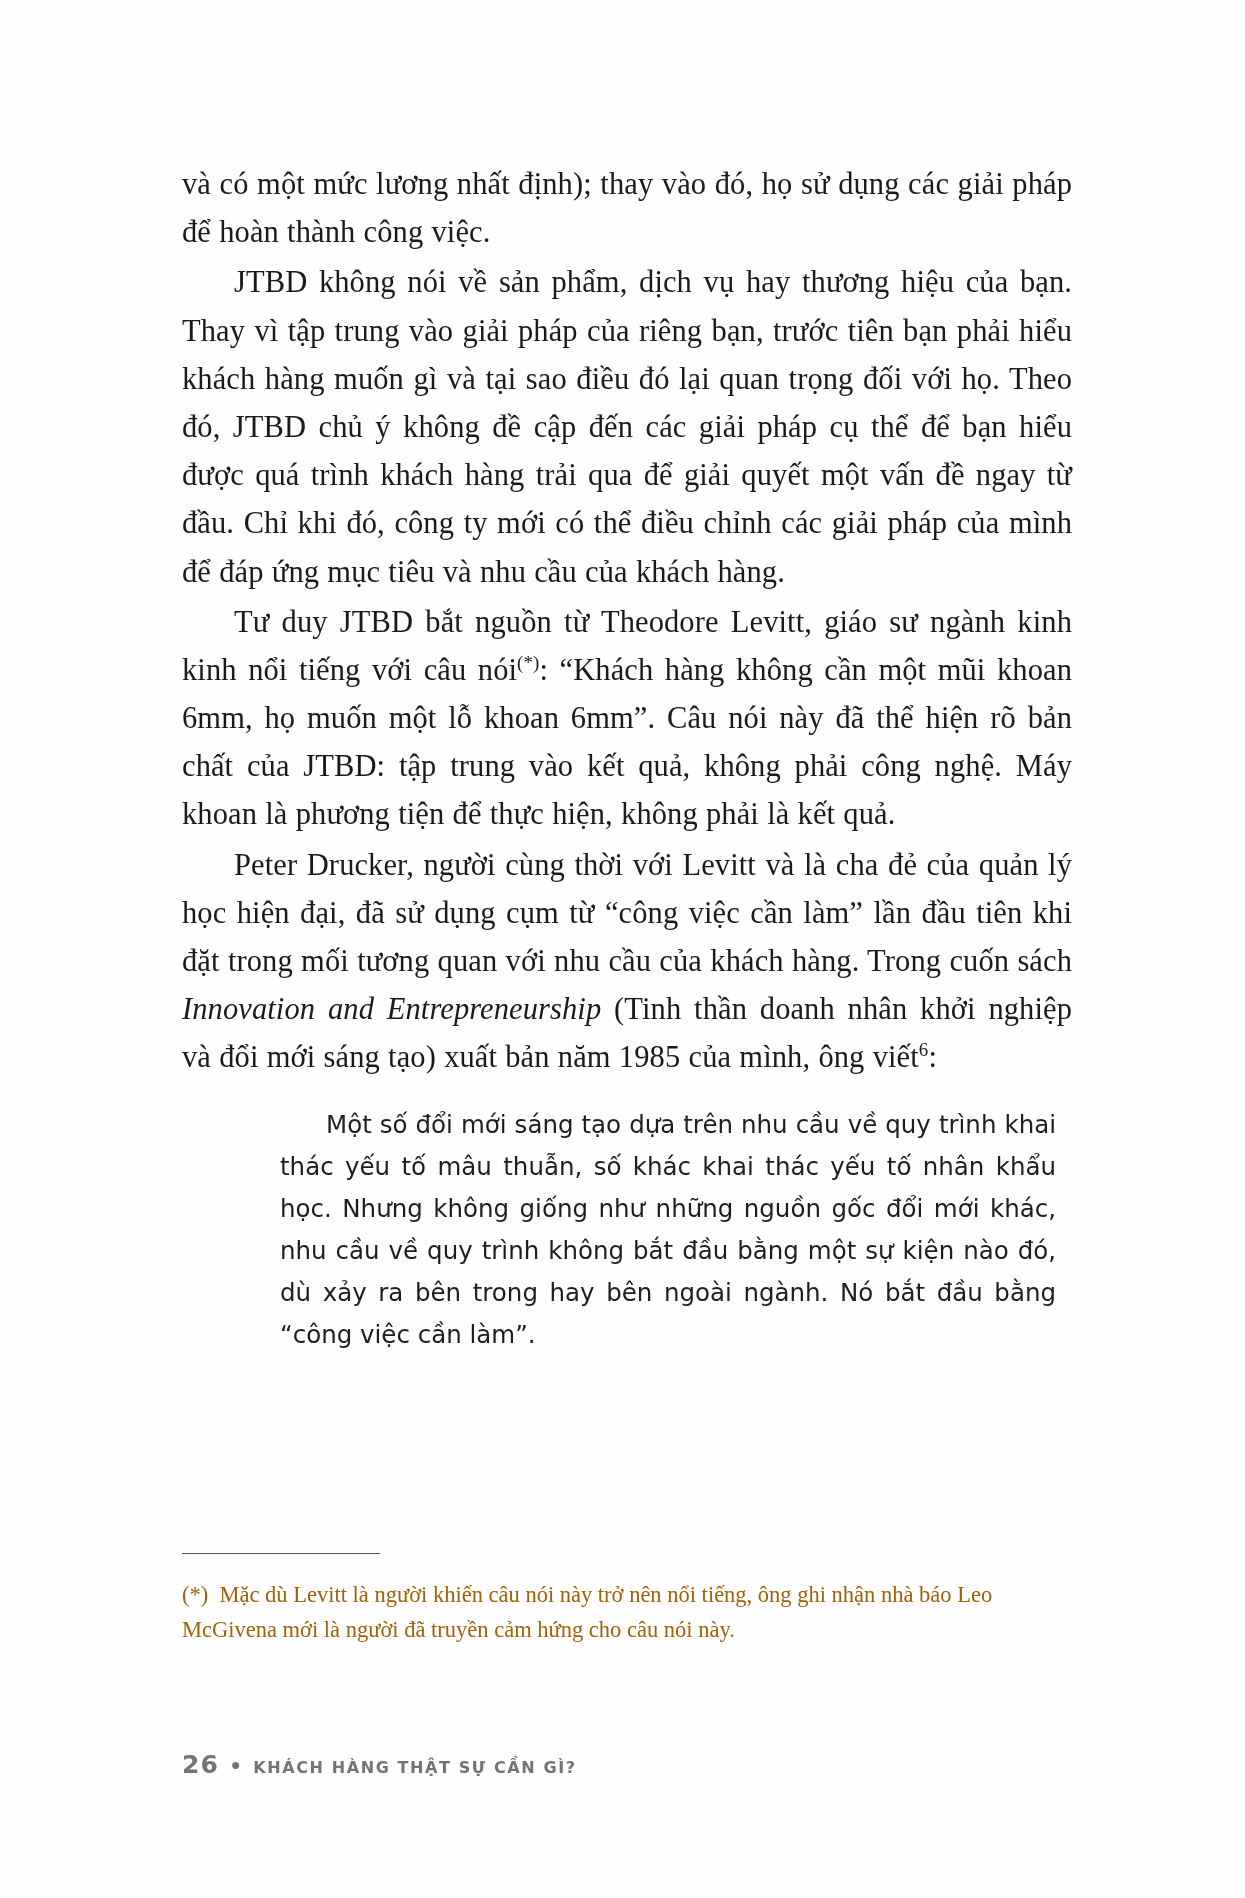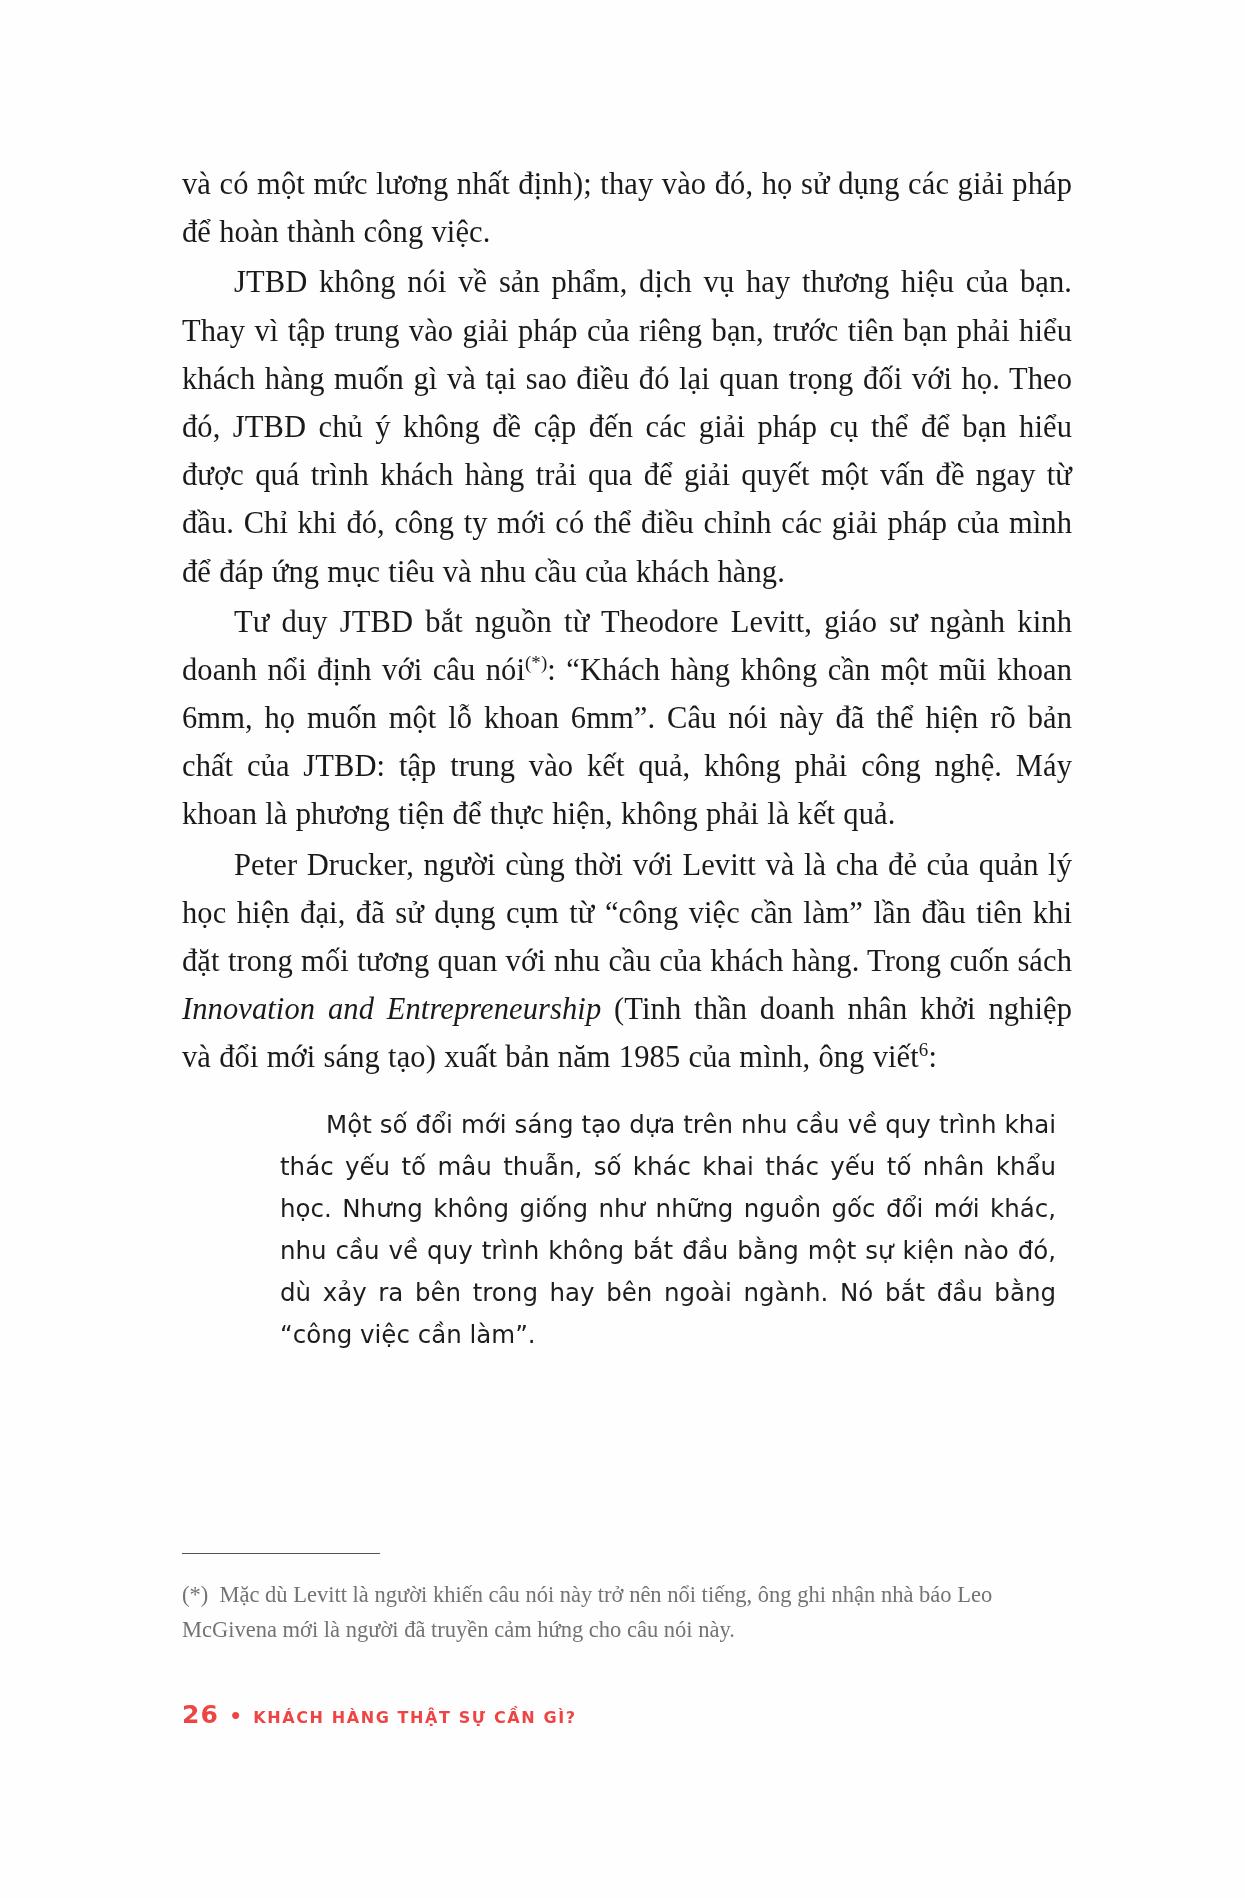--- a/index.html
+++ b/index.html
@@ -62,32 +62,32 @@
     background: #555;
   }
   .footnote {
     position: absolute;
     left: 182px;
     top: 1578px;
     width: 890px;
     font-size: 22.5px;
     line-height: 1.55;
     text-align: left;
-    color: #737373;
+    color: #a16207;
   }
   .footnote p { margin: 0; }
   .folio {
     position: absolute;
     left: 182px;
-    top: 1700px;
+    top: 1750px;
     font-family: "DejaVu Sans", sans-serif;
     font-size: 22px;
     font-weight: bold;
     letter-spacing: 1.2px;
-    color: #ef4444;
+    color: #737373;
     display: flex;
     align-items: baseline;
     gap: 10px;
   }
   .folio .num { font-size: 25px; }
   .folio .dot { font-size: 20px; }
   .folio .title { font-size: 16px; letter-spacing: 1.6px; }
   em { }
   sup { font-size: 0.62em; vertical-align: super; line-height: 0; }
 </style>
@@ -95,21 +95,21 @@
 <body>
 
 <div class="page">
 
   <div class="content">
 
     <p class="body-par no-indent">và có một mức lương nhất định); thay vào đó, họ sử dụng các giải pháp để hoàn thành công việc.</p>
 
     <p class="body-par">JTBD không nói về sản phẩm, dịch vụ hay thương hiệu của bạn. Thay vì tập trung vào giải pháp của riêng bạn, trước tiên bạn phải hiểu khách hàng muốn gì và tại sao điều đó lại quan trọng đối với họ. Theo đó, JTBD chủ ý không đề cập đến các giải pháp cụ thể để bạn hiểu được quá trình khách hàng trải qua để giải quyết một vấn đề ngay từ đầu. Chỉ khi đó, công ty mới có thể điều chỉnh các giải pháp của mình để đáp ứng mục tiêu và nhu cầu của khách hàng.</p>
 
-    <p class="body-par"><span>Tư duy JTBD bắt nguồn từ Theodore Levitt, giáo sư ngành kinh doanh nổi định với câu nói</span><sup>(*)</sup><span>: “Khách hàng không cần một mũi khoan 6mm, họ muốn một lỗ khoan 6mm”. Câu nói này đã thể hiện rõ bản chất của JTBD: tập trung vào kết quả, không phải công nghệ. Máy khoan là phương tiện để thực hiện, không phải là kết quả.</span></p>
+    <p class="body-par"><span>Tư duy JTBD bắt nguồn từ Theodore Levitt, giáo sư ngành kinh kinh nổi tiếng với câu nói</span><sup>(*)</sup><span>: “Khách hàng không cần một mũi khoan 6mm, họ muốn một lỗ khoan 6mm”. Câu nói này đã thể hiện rõ bản chất của JTBD: tập trung vào kết quả, không phải công nghệ. Máy khoan là phương tiện để thực hiện, không phải là kết quả.</span></p>
 
     <p class="body-par"><span>Peter Drucker, người cùng thời với Levitt và là cha đẻ của quản lý học hiện đại, đã sử dụng cụm từ “công việc cần làm” lần đầu tiên khi đặt trong mối tương quan với nhu cầu của khách hàng. Trong cuốn sách </span><em>Innovation and Entrepreneurship</em><span> (Tinh thần doanh nhân khởi nghiệp và đổi mới sáng tạo) xuất bản năm 1985 của mình, ông viết</span><sup>6</sup><span>:</span></p>
 
     <div class="quote">
       <p>Một số đổi mới sáng tạo dựa trên nhu cầu về quy trình khai thác yếu tố mâu thuẫn, số khác khai thác yếu tố nhân khẩu học. Nhưng không giống như những nguồn gốc đổi mới khác, nhu cầu về quy trình không bắt đầu bằng một sự kiện nào đó, dù xảy ra bên trong hay bên ngoài ngành. Nó bắt đầu bằng “công việc cần làm”.</p>
     </div>
 
   </div>
 
   <div class="footnote-rule"></div>

